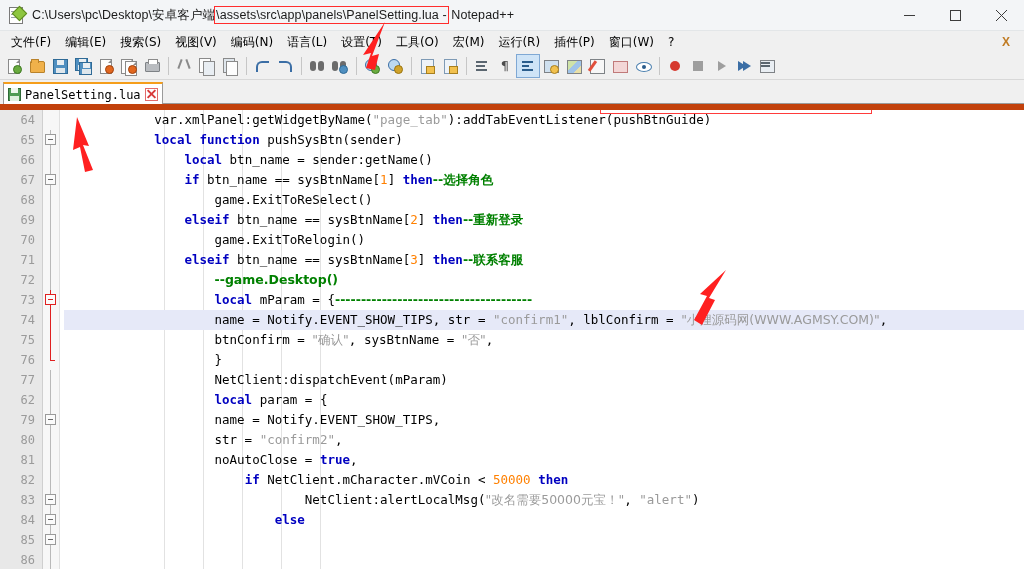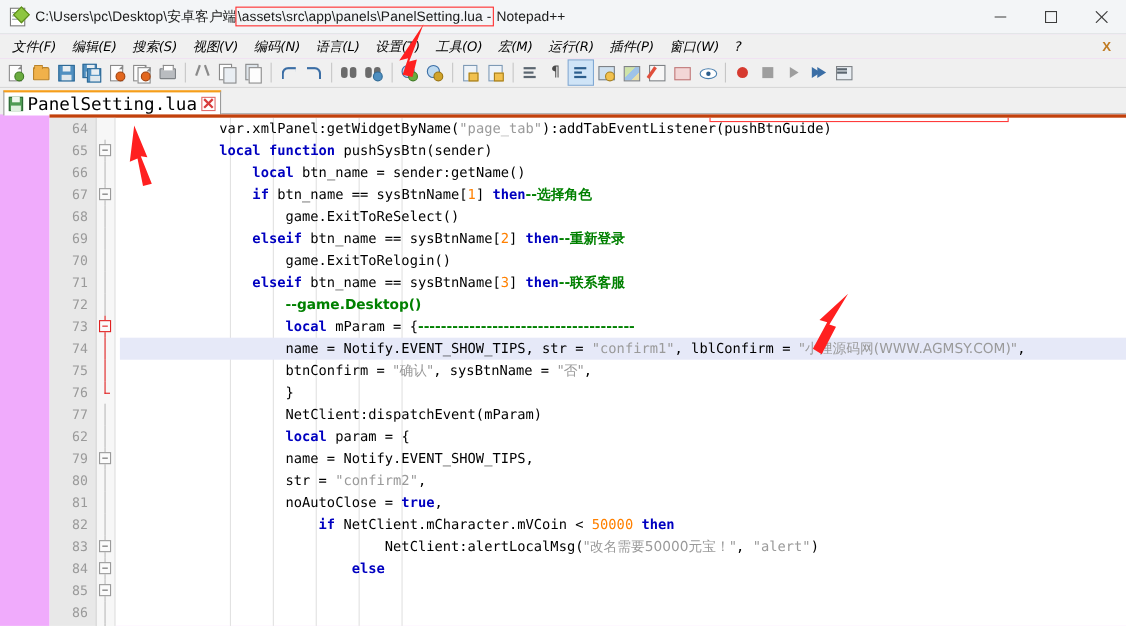--- a/index.html
+++ b/index.html
@@ -3,21 +3,21 @@
 <meta charset="utf-8">
 <style>
   html,body{margin:0;padding:0;}
   body{
     width:1024px;height:569px;overflow:hidden;
     font-family:"Liberation Sans", sans-serif;
     font-size:12px;
     background:#ffffff;
     -webkit-font-smoothing:none;
   }
-  .app{position:relative;width:1024px;height:569px;background:#f0abfc;display:flex;flex-direction:column;}
+  .app{position:relative;width:1024px;height:569px;background:#5eead4;display:flex;flex-direction:column;}
 
   
   .titlebar{
     height:30px;min-height:30px;background:#f3f5f7;display:flex;align-items:center;
     border-bottom:1px solid #e3e6e8;position:relative;
   }
   .title-icon{width:16px;height:16px;margin-left:8px;margin-right:8px;position:relative;flex:none;}
   .title-icon .sheet{position:absolute;left:1px;top:0;width:12px;height:15px;background:#ffffff;border:1px solid #7a7a7a;}
   .title-icon .line{position:absolute;left:3px;width:7px;height:1px;background:#9aa0a6;}
   .title-icon .pen{position:absolute;right:-1px;top:1px;width:9px;height:9px;background:#8dc63f;transform:rotate(45deg);border:1px solid #5d8a1e;}
@@ -27,21 +27,21 @@
   .wincontrols{margin-left:auto;display:flex;height:30px;}
   .wbtn{width:46px;height:30px;display:flex;align-items:center;justify-content:center;color:#3c3c3c;}
 
   
   .menubar{
     height:22px;min-height:22px;background:#f0f0f0;display:flex;align-items:center;
     padding-left:4px;position:relative;
   }
   .menuitem{
     font-family:"DejaVu Sans", sans-serif;font-size:12px;color:#000;
-    padding:2px 7px;white-space:nowrap;line-height:16px;font-style:italic;
+    padding:2px 7px;white-space:nowrap;line-height:16px;
   }
   .menu-x{margin-left:auto;margin-right:10px;color:#c07b23;font-weight:bold;font-size:12px;padding:0 4px;}
 
   
   .toolbar{
     height:26px;min-height:26px;background:#f0f0f0;display:flex;align-items:center;
     padding-left:3px;border-bottom:1px solid #d8d8d8;
   }
   .tb{width:22px;height:22px;margin-right:1px;position:relative;flex:none;display:flex;align-items:center;justify-content:center;}
   .tb.sel{background:#cfe4f7;outline:1px solid #7fa8d4;}
@@ -84,29 +84,29 @@
   .tabbar{height:24px;min-height:24px;background:#f0f0f0;display:flex;align-items:flex-end;padding-left:3px;}
   .tab{
     height:21px;display:flex;align-items:center;background:#ffffff;
     border:1px solid #9a9a9a;border-bottom:0;border-top:2px solid #f59e1b;
     padding:0 4px 0 4px;gap:4px;position:relative;top:1px;
   }
   .tab .tfloppy{width:13px;height:13px;position:relative;flex:none;}
   .tab .tfloppy .bd{position:absolute;inset:0;background:#4f9b54;border:1px solid #2f6a38;}
   .tab .tfloppy .top{position:absolute;left:3px;top:0;width:7px;height:5px;background:#eef7ee;}
   .tab .tfloppy .bot{position:absolute;left:2px;bottom:0;width:9px;height:5px;background:#dff0df;}
-  .tab .tlabel{font-family:"DejaVu Sans Mono", monospace;font-size:16px;color:#000;white-space:nowrap;}
+  .tab .tlabel{font-family:"DejaVu Sans Mono", monospace;font-size:12px;color:#000;white-space:nowrap;}
   .tab .tclose{width:13px;height:13px;position:relative;flex:none;}
   .tab .tclose .bx{position:absolute;inset:0;border:1px solid #e26b6b;background:#fff;}
   .tab .tclose .x1,.tab .tclose .x2{position:absolute;left:1px;top:5px;width:11px;height:2px;background:#d83b3b;}
   .tab .tclose .x1{transform:rotate(45deg);} .tab .tclose .x2{transform:rotate(-45deg);}
   .tabrest{flex:1;border-bottom:1px solid #9a9a9a;}
 
   
-  .editor{flex:1;display:flex;position:relative;background:#fff;overflow:hidden;border-top:3px solid #c2410c;margin-left:45px;}
+  .editor{flex:1;display:flex;position:relative;background:#fff;overflow:hidden;border-top:6px solid #c2410c;}
   .gutter{width:42px;min-width:42px;background:#e8e8e8;border-right:1px solid #cfcfcf;position:relative;}
   .lnum{
     height:20px;line-height:20px;text-align:right;padding-right:7px;
     font-family:"DejaVu Sans Mono", monospace;font-size:12px;color:#9a9a9a;
   }
   .foldcol{width:16px;min-width:16px;background:#f7f7f7;border-right:1px solid #e0e0e0;position:relative;}
   .foldrow{height:20px;position:relative;}
   .foldline{position:absolute;left:7px;top:0;width:1px;height:20px;background:#b9b9b9;}
   .foldbox{
     position:absolute;left:2px;top:4px;width:11px;height:11px;background:#fbfbfb;

